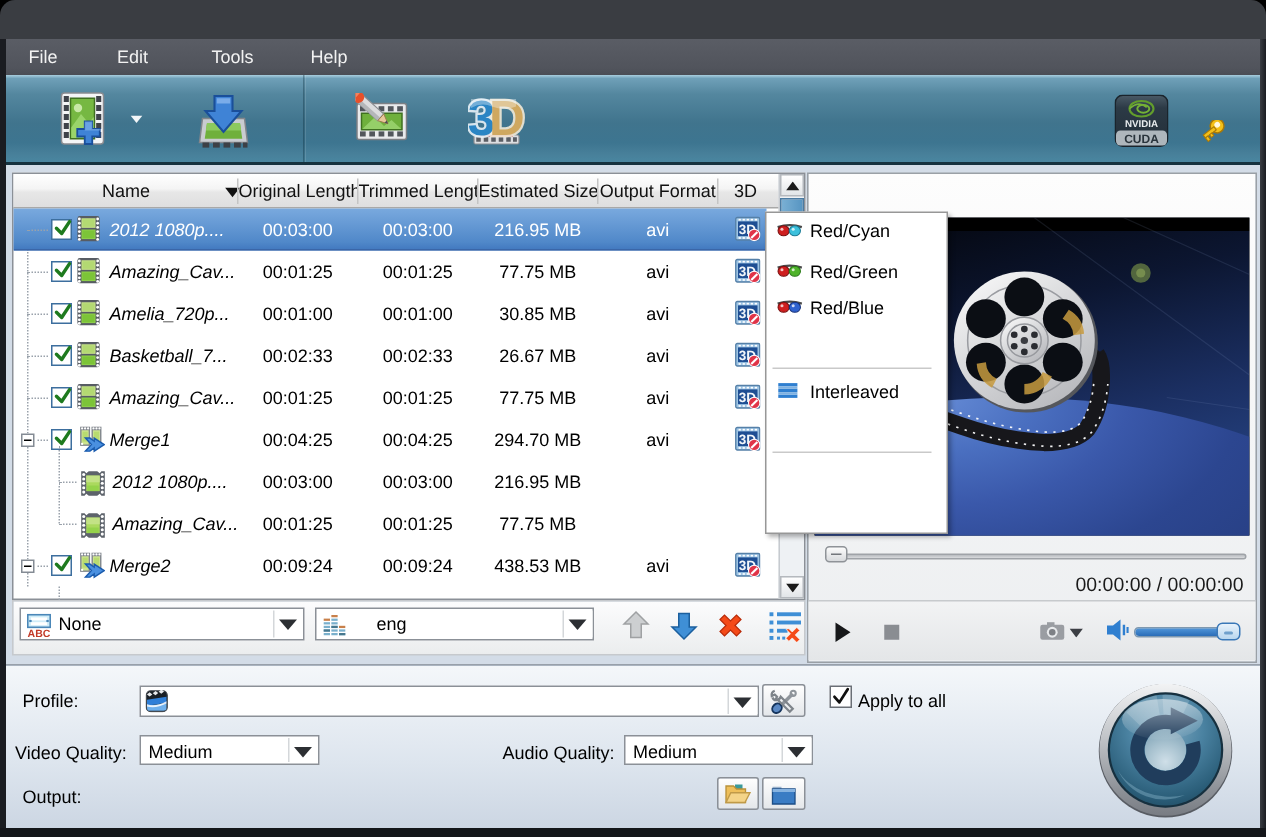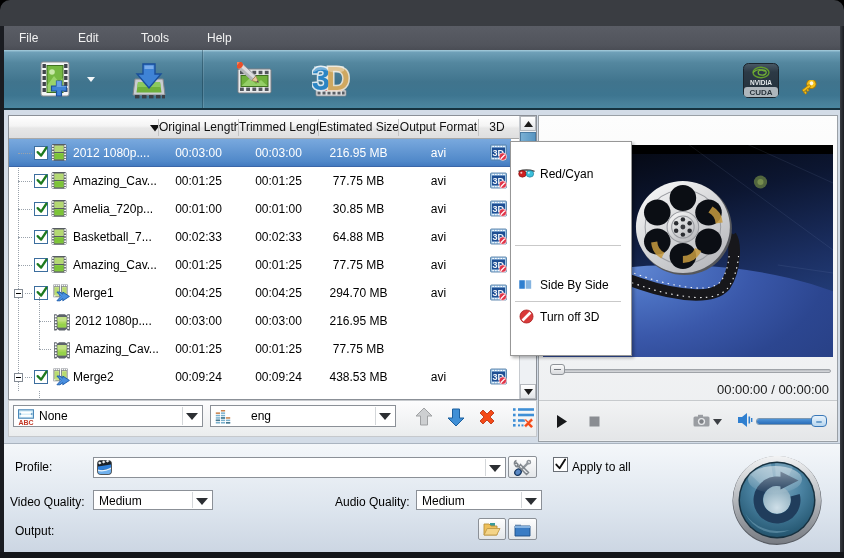--- a/index.html
+++ b/index.html
@@ -22,21 +22,21 @@
 #mainarea { position:absolute; left:1px; top:110px; width:842px; height:333px; background:#d3dce7; }
 
 #listpanel { position:absolute; left:7px; top:5px; width:529px; height:285px; background:#fff; border:1px solid #8b9097; }
 #listheader { position:absolute; left:0; top:0; width:527px; height:23px;
   background:linear-gradient(#ffffff, #f4f4f4 45%, #e7e7e7 55%, #dededf); border-bottom:1px solid #a8a8a8; }
 .hcol { position:absolute; top:4px; font-size:12px; color:#111; text-align:center; white-space:nowrap; overflow:hidden; }
 .hsep { position:absolute; top:3px; width:1px; height:17px; background:#c4c4c4; }
 .row { position:absolute; left:0; width:502px; height:28px; font-size:12px; color:#000; }
 .row.sel { background:linear-gradient(#79a9de, #5088c9 80%, #4077be); color:#fff; box-shadow:inset 0 -1px 0 #3a66a8; }
 .cell { position:absolute; top:7px; text-align:center; white-space:nowrap; }
-.nm { position:absolute; left:64px; top:7px; white-space:nowrap; }
+.nm { position:absolute; left:64px; top:7px; white-space:nowrap;font-style:italic; }
 .cbx { position:absolute; left:25px; top:7px; width:14px; height:14px; background:#fff; border:1px solid #3c6e9e; }
 .cbx svg { position:absolute; left:0px; top:-2px; }
 .fic { position:absolute; left:42px; top:5px; width:18px; height:18px; }
 .exp { position:absolute; left:5px; top:10px; width:9px; height:9px; background:#fff; border:1px solid #848b94; }
 .exp:after { content:""; position:absolute; left:1px; top:3px; width:5px; height:1px; background:#000; }
 .r3d { position:absolute; left:481px; top:5px; width:17px; height:17px; }
 .tdot { position:absolute; border-left:1px dotted #9aa2ab; width:0; }
 .tdoth { position:absolute; border-top:1px dotted #9aa2ab; height:0; }
 
 #vscroll { position:absolute; left:510px; top:0px; width:17px; height:283px; background:#eef1f4; border-left:1px solid #c6cacf; }
@@ -279,20 +279,21 @@
         <circle cx="14.6" cy="4.9" r="1.9" fill="#fff8e0"></circle>
         <rect x="3" y="4.6" width="9" height="2.6" fill="#f4c018" stroke="#a87808" stroke-width="0.7"></rect>
         <rect x="3" y="7" width="2" height="3" fill="#f4c018" stroke="#a87808" stroke-width="0.7"></rect>
         <rect x="6.4" y="7" width="2" height="2.2" fill="#f4c018" stroke="#a87808" stroke-width="0.7"></rect>
       </g>
     </svg>
   </div>
   <div id="mainarea">
     <div id="listpanel">
       <div id="listheader">
+        <div class="hcol" style="left:0;width:150px">Name</div>
         <svg style="position:absolute;left:141px;top:9px" width="10" height="7" viewBox="0 0 10 7">
             <path d="M0,0 L10,0 L5,6.5 Z" fill="#111"></path>
           </svg>
         <div class="hsep" style="left:149px"></div>
         <div class="hcol" style="left:150px;width:79px">Original Length</div>
         <div class="hsep" style="left:229px"></div>
         <div class="hcol" style="left:230px;width:79px">Trimmed Length</div>
         <div class="hsep" style="left:309px"></div>
         <div class="hcol" style="left:310px;width:79px">Estimated Size</div>
         <div class="hsep" style="left:389px"></div>
@@ -365,21 +366,21 @@
               <svg width="14" height="16" viewBox="0 0 16 18">
                 <use href="#gcheck"></use>
               </svg>
             </div>
           <svg class="fic" width="16" height="17" style="left:42px;top:5px">
               <use href="#film16"></use>
             </svg>
           <div class="nm">Basketball_7...</div>
           <div class="cell" style="left:150px;width:79px">00:02:33</div>
           <div class="cell" style="left:230px;width:79px">00:02:33</div>
-          <div class="cell" style="left:310px;width:79px">64.88 MB</div>
+          <div class="cell" style="left:310px;width:79px">26.67 MB</div>
           <div class="cell" style="left:390px;width:79px">avi</div>
           <svg class="r3d" width="17" height="17" viewBox="0 0 17 17">
               <use href="#badge3d"></use>
             </svg>
         </div>
         <div class="row" style="top:135px">
           <div class="tdoth" style="left:9px;top:14px;width:14px"></div>
           <div class="cbx">
               <svg width="14" height="16" viewBox="0 0 16 18">
                 <use href="#gcheck"></use>
@@ -640,46 +641,66 @@
           <rect x="11.5" y="4.5" width="1.6" height="7" fill="#2f7fd0"></rect>
           <rect x="14" y="6" width="1.4" height="4" fill="#2f7fd0"></rect>
         </svg>
         <div id="voltrack"></div>
         <div id="volfill"></div>
         <div id="volhandle"></div>
       </div>
     </div>
   </div>
   <div id="menu3d">
-    <div class="m3item" style="top:20px">
+    <div class="m3item" style="top:0">
       <svg class="ic" viewBox="0 0 20 12">
         <path d="M0.5,3.5 Q10,0.5 19.5,3.5" fill="none" stroke="#4a4a4a" stroke-width="1.8"></path>
         <ellipse cx="5.2" cy="6.4" rx="4.4" ry="3.9" fill="#cf1f1f" stroke="#7a1010" stroke-width="0.8"></ellipse>
         <circle cx="3.9" cy="5.2" r="1.2" fill="#fff" opacity="0.75"></circle>
         <ellipse cx="14" cy="6.4" rx="4.4" ry="3.9" fill="#3cc0dc" stroke="#1a7a94" stroke-width="0.8"></ellipse>
         <circle cx="12.7" cy="5.2" r="1.2" fill="#fff" opacity="0.75"></circle>
       </svg>
       <span>Red/Cyan</span>
     </div>
+    <div class="m3item" style="top:27px">
+      <svg class="ic" viewBox="0 0 20 12">
+        <path d="M0.5,3.5 Q10,0.5 19.5,3.5" fill="none" stroke="#4a4a4a" stroke-width="1.8"></path>
+        <ellipse cx="5.2" cy="6.4" rx="4.4" ry="3.9" fill="#cf1f1f" stroke="#7a1010" stroke-width="0.8"></ellipse>
+        <circle cx="3.9" cy="5.2" r="1.2" fill="#fff" opacity="0.75"></circle>
+        <ellipse cx="14" cy="6.4" rx="4.4" ry="3.9" fill="#4fb32a" stroke="#2a7a18" stroke-width="0.8"></ellipse>
+        <circle cx="12.7" cy="5.2" r="1.2" fill="#fff" opacity="0.75"></circle>
+      </svg>
+      <span>Red/Green</span>
+    </div>
+    <div class="m3item" style="top:51px">
+      <svg class="ic" viewBox="0 0 20 12">
+        <path d="M0.5,3.5 Q10,0.5 19.5,3.5" fill="none" stroke="#4a4a4a" stroke-width="1.8"></path>
+        <ellipse cx="5.2" cy="6.4" rx="4.4" ry="3.9" fill="#cf1f1f" stroke="#7a1010" stroke-width="0.8"></ellipse>
+        <circle cx="3.9" cy="5.2" r="1.2" fill="#fff" opacity="0.75"></circle>
+        <ellipse cx="14" cy="6.4" rx="4.4" ry="3.9" fill="#2f62cf" stroke="#14307a" stroke-width="0.8"></ellipse>
+        <circle cx="12.7" cy="5.2" r="1.2" fill="#fff" opacity="0.75"></circle>
+      </svg>
+      <span>Red/Blue</span>
+    </div>
     <div class="m3sep" style="top:103px"></div>
-    <div class="m3item" style="top:131px">
+    <div class="m3item" style="top:107px">
       <svg class="ic" viewBox="0 0 20 14">
-        <rect x="1.5" y="2" width="6.5" height="10" fill="#2f7fd0"></rect>
-        <rect x="9" y="2" width="6.5" height="10" fill="#85b4e0"></rect>
-      </svg>
-      <span>Side By Side</span>
+        <g fill="#2f7fd0">
+            <rect x="1" y="1" width="15" height="2.6"></rect>
+            <rect x="1" y="5.5" width="15" height="2.6"></rect>
+            <rect x="1" y="10" width="15" height="2.6"></rect>
+          </g>
+        <g fill="#7fb2e2">
+            <rect x="1" y="3.6" width="15" height="1.9"></rect>
+            <rect x="1" y="8.1" width="15" height="1.9"></rect>
+          </g>
+      </svg>
+      <span>Interleaved</span>
     </div>
     <div class="m3sep" style="top:159px"></div>
-    <div class="m3item" style="top:163px">
-      <svg class="ic" viewBox="0 0 16 16">
-        <circle cx="8" cy="8" r="7" fill="#d93a3a" stroke="#a82020" stroke-width="0.8"></circle>
-        <rect x="2" y="6.6" width="12" height="2.8" fill="#fff" transform="rotate(-45 8 8)"></rect>
-      </svg>
-      <span>Turn off 3D</span>
-    </div>
   </div>
   <div id="bottompanel">
     <div class="lbl" style="left:14px;top:16px">Profile:</div>
     <div class="combo" style="left:92px;top:13px;width:413px;height:21px">
       <svg style="position:absolute;left:3px;top:2px" width="15" height="15" viewBox="0 0 15 15">
         <rect x="0.5" y="0.5" width="14" height="14" rx="3" fill="#1a2026" stroke="#42474d" stroke-width="0.8"></rect>
         <g transform="rotate(-8 7 3)">
           <path d="M1,2.2 L3,1 L4.6,2.6 L2.6,3.8 Z" fill="#e8eaec"></path>
           <path d="M5,1.8 L7,0.6 L8.6,2.2 L6.6,3.4 Z" fill="#e8eaec"></path>
           <path d="M9,1.4 L11,0.2 L12.6,1.8 L10.6,3 Z" fill="#e8eaec"></path>

